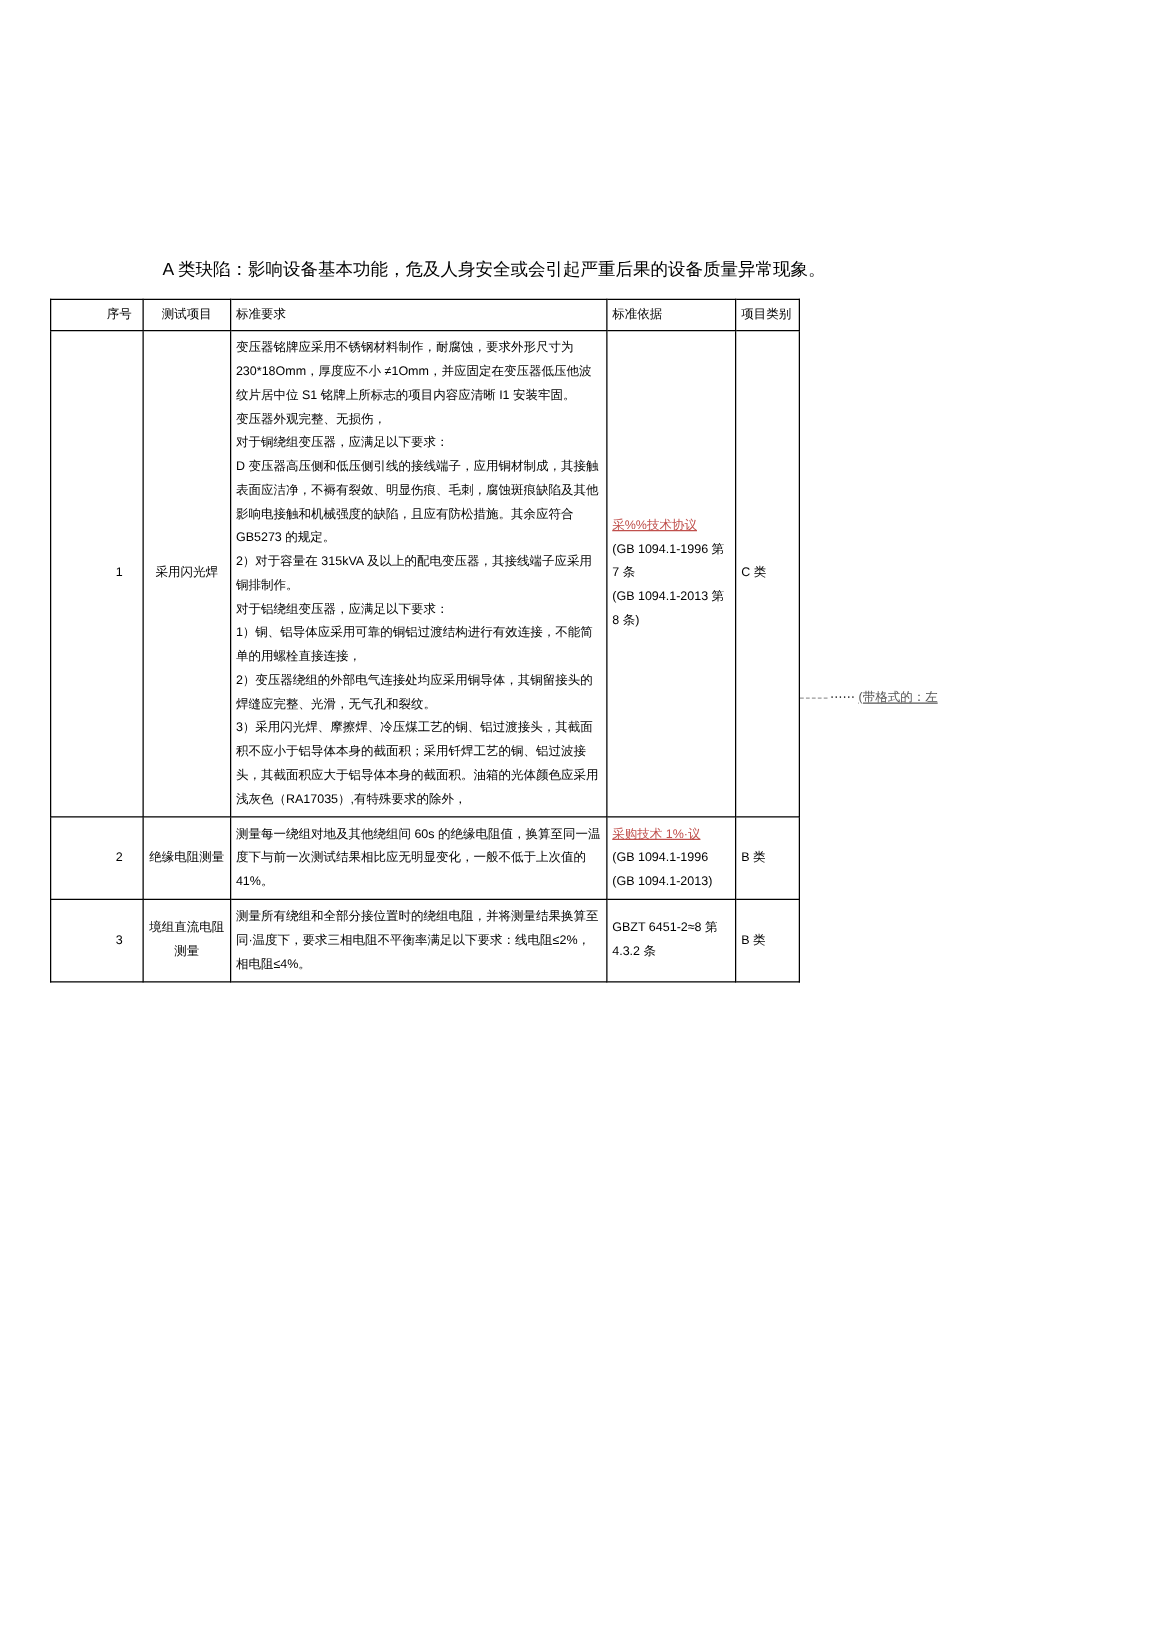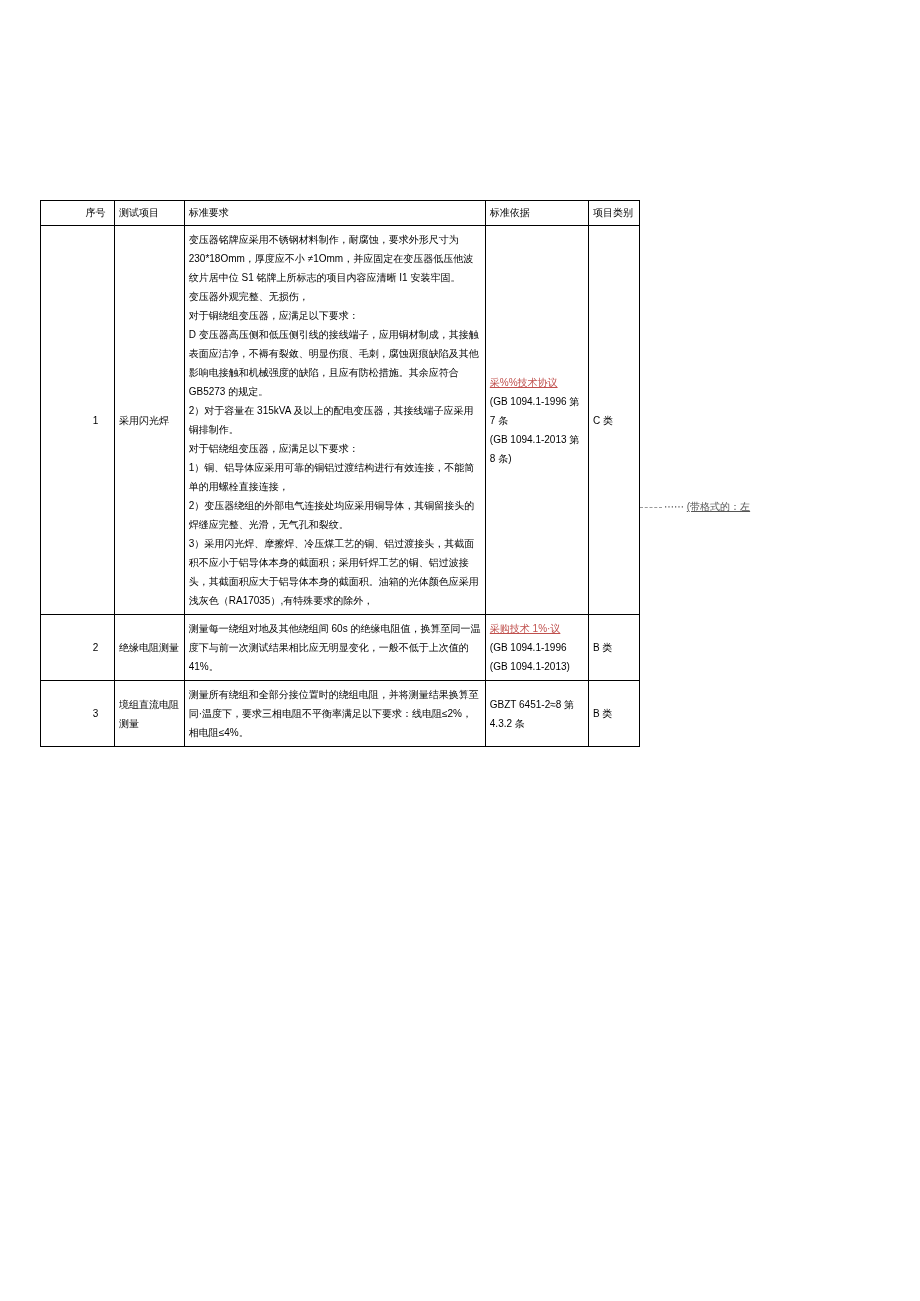--- a/index.html
+++ b/index.html
@@ -37,21 +37,21 @@
   }
   th {
     font-weight: normal;
     text-align: center;
     line-height: 1.6;
   }
   td {
     line-height: 1.9;
   }
   .c-seq { width: 26px; text-align: center; padding-left: 40px; }
-  .c-item { width: 58px; text-align: left; }
+  .c-item { width: 58px; text-align: center; }
   .c-req { width: 280px; text-align: left; }
   .c-basis { width: 90px; text-align: left; font-size: 10px; }
   .c-cat { width: 40px; text-align: left; }
   .link { color: #c0504d; text-decoration: underline; }
   .comments {
     flex: 1;
     position: relative;
     font-size: 10px;
     color: #333;
   }
@@ -69,20 +69,21 @@
     border-top: 1px dashed #999;
   }
   .comment .lbl { display:inline; }
   .comment .u { text-decoration: underline; color:#555;}
 </style>
 </head>
 <body>
 
 <div class="page">
 
+  <div class="intro">A 类玦陷：影响设备基本功能，危及人身安全或会引起严重后果的设备质量异常现象。</div>
 
   <div class="outer">
     <table>
       <thead>
         <tr>
           <th class="c-seq">序号</th>
           <th class="c-item">测试项目</th>
           <th class="c-req">标准要求</th>
           <th class="c-basis">标准依据</th>
           <th class="c-cat">项目类别</th>
@@ -125,21 +126,21 @@
           <td class="c-req" style="white-space:pre-line">测量所有绕组和全部分接位置时的绕组电阻，并将测量结果换算至同·温度下，要求三相电阻不平衡率满足以下要求：线电阻≤2%，相电阻≤4%。</td>
           <td class="c-basis">
             <span style="white-space:pre-line">GBZT 6451-2≈8 第 4.3.2 条</span>
           </td>
           <td class="c-cat">B 类</td>
         </tr>
       </tbody>
     </table>
 
     <div class="comments">
-      <div class="comment" style="top:300px">
+      <div class="comment" style="top:312px">
         <span class="lbl">⋯⋯</span>
         <span class="u">(带格式的：左</span>
       </div>
       <div class="comment" style="top:646px">
         <span class="lbl">-[</span>
         <span class="u">带格式的：左</span>
       </div>
       <div class="comment" style="top:753px">
         <span class="lbl">一 :</span>
         <span class="u">带格式的：左</span>

